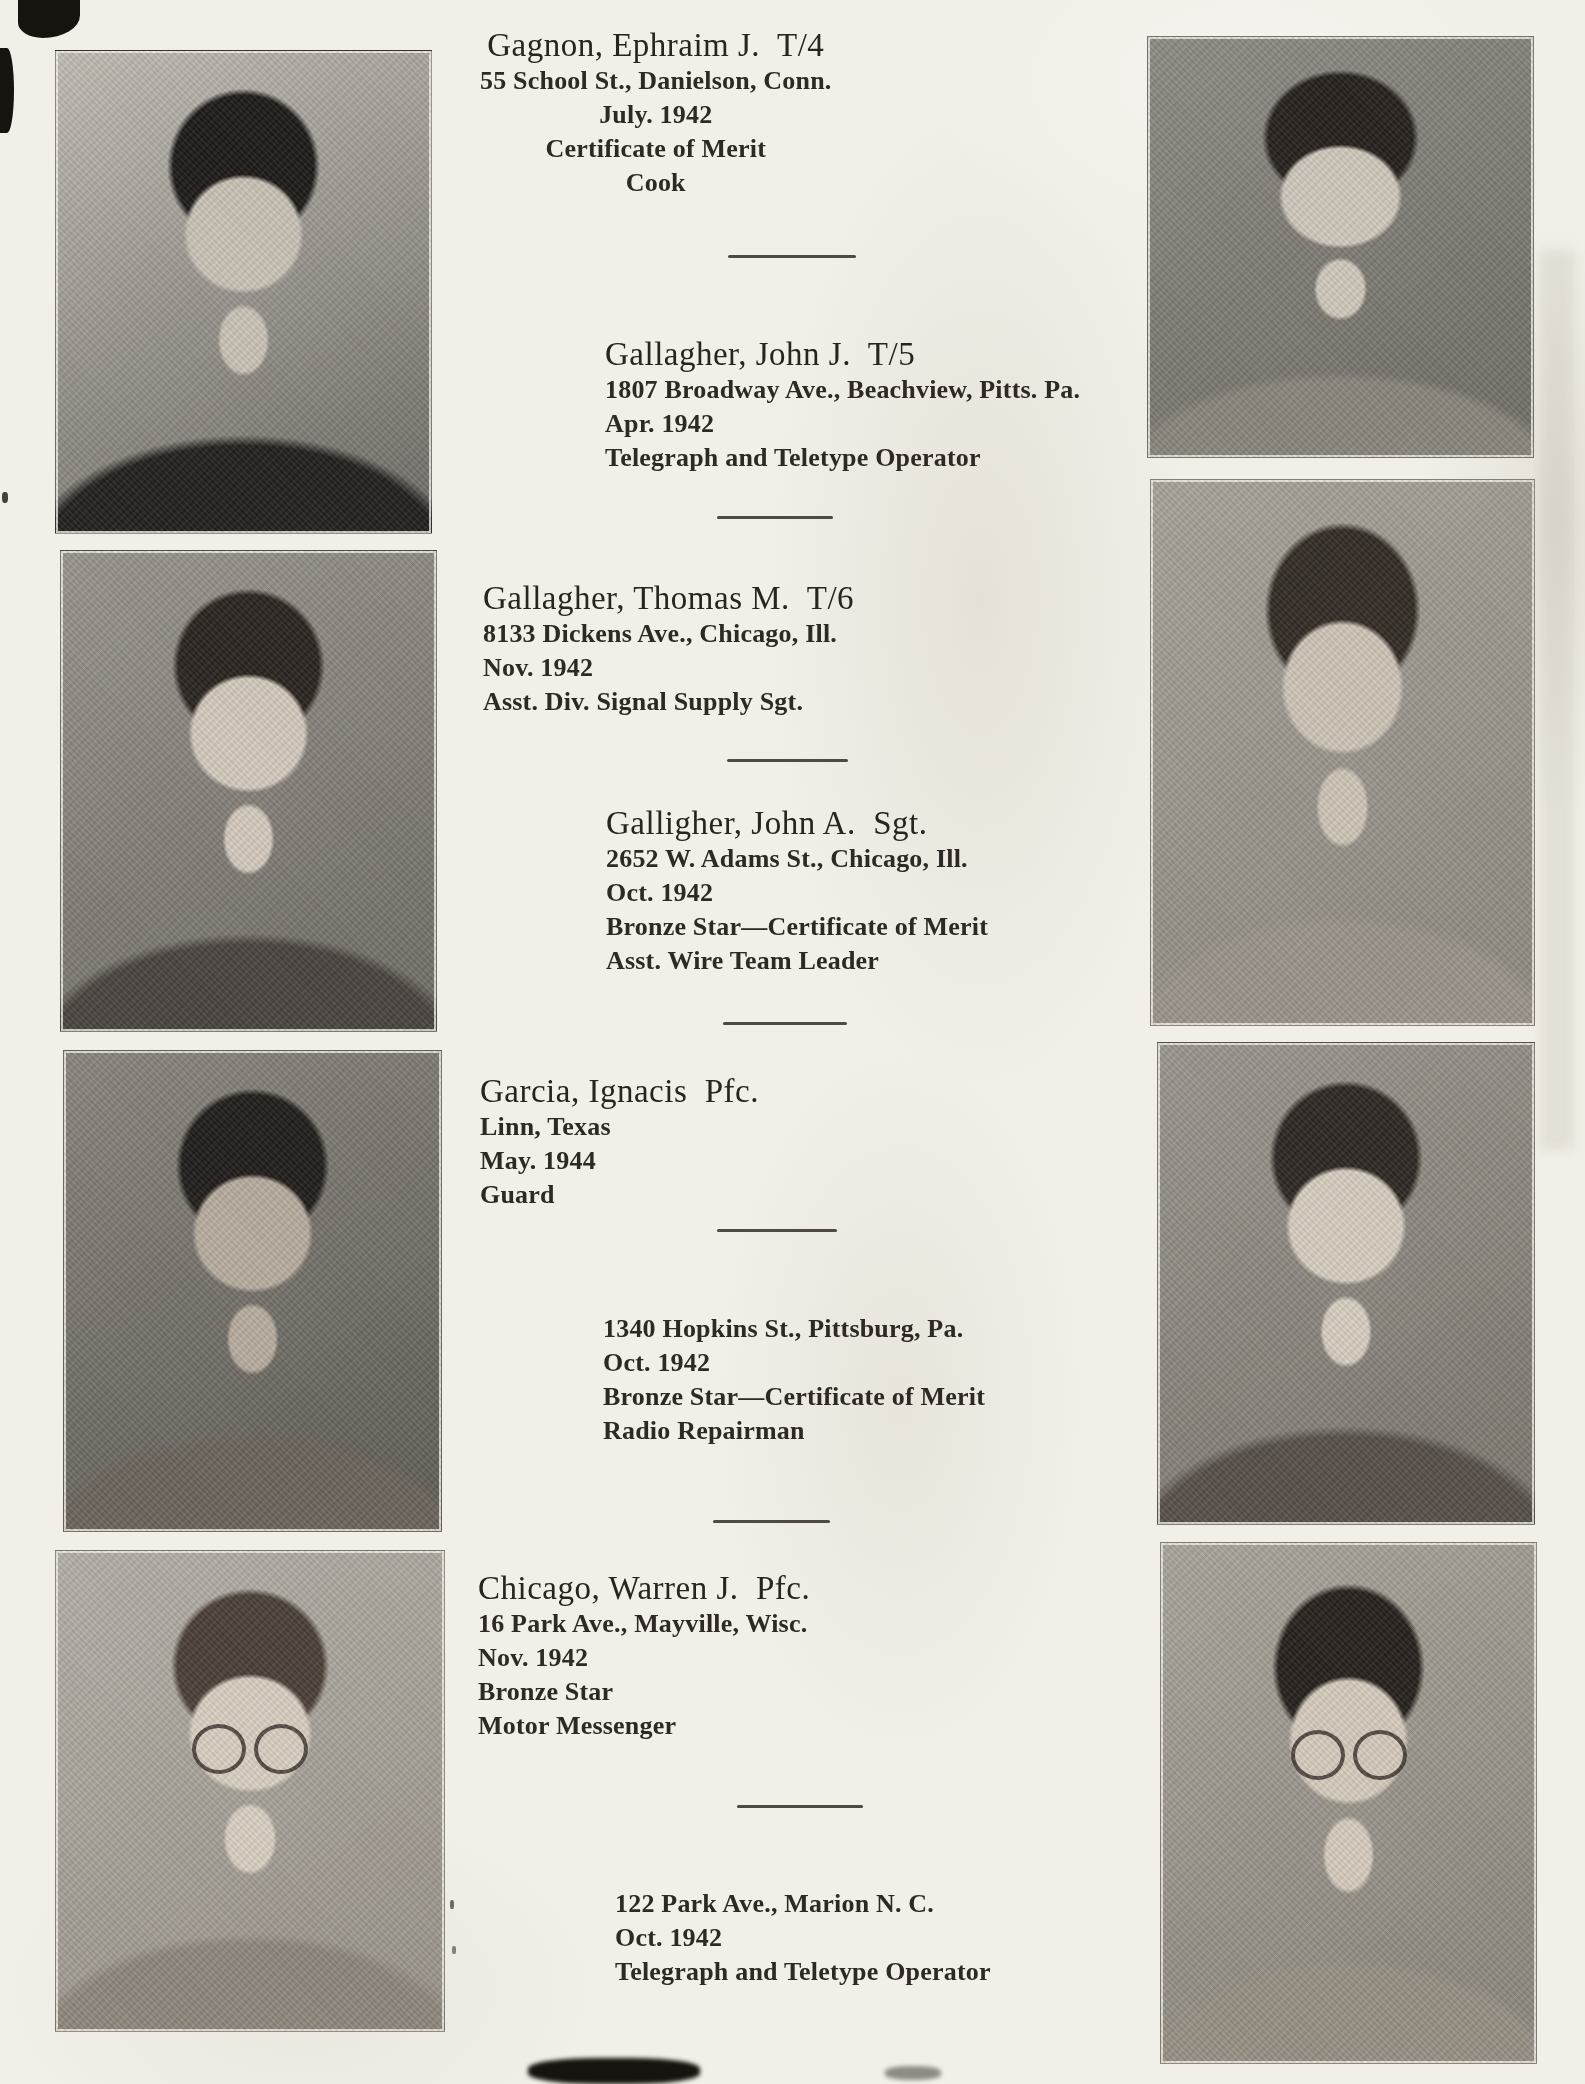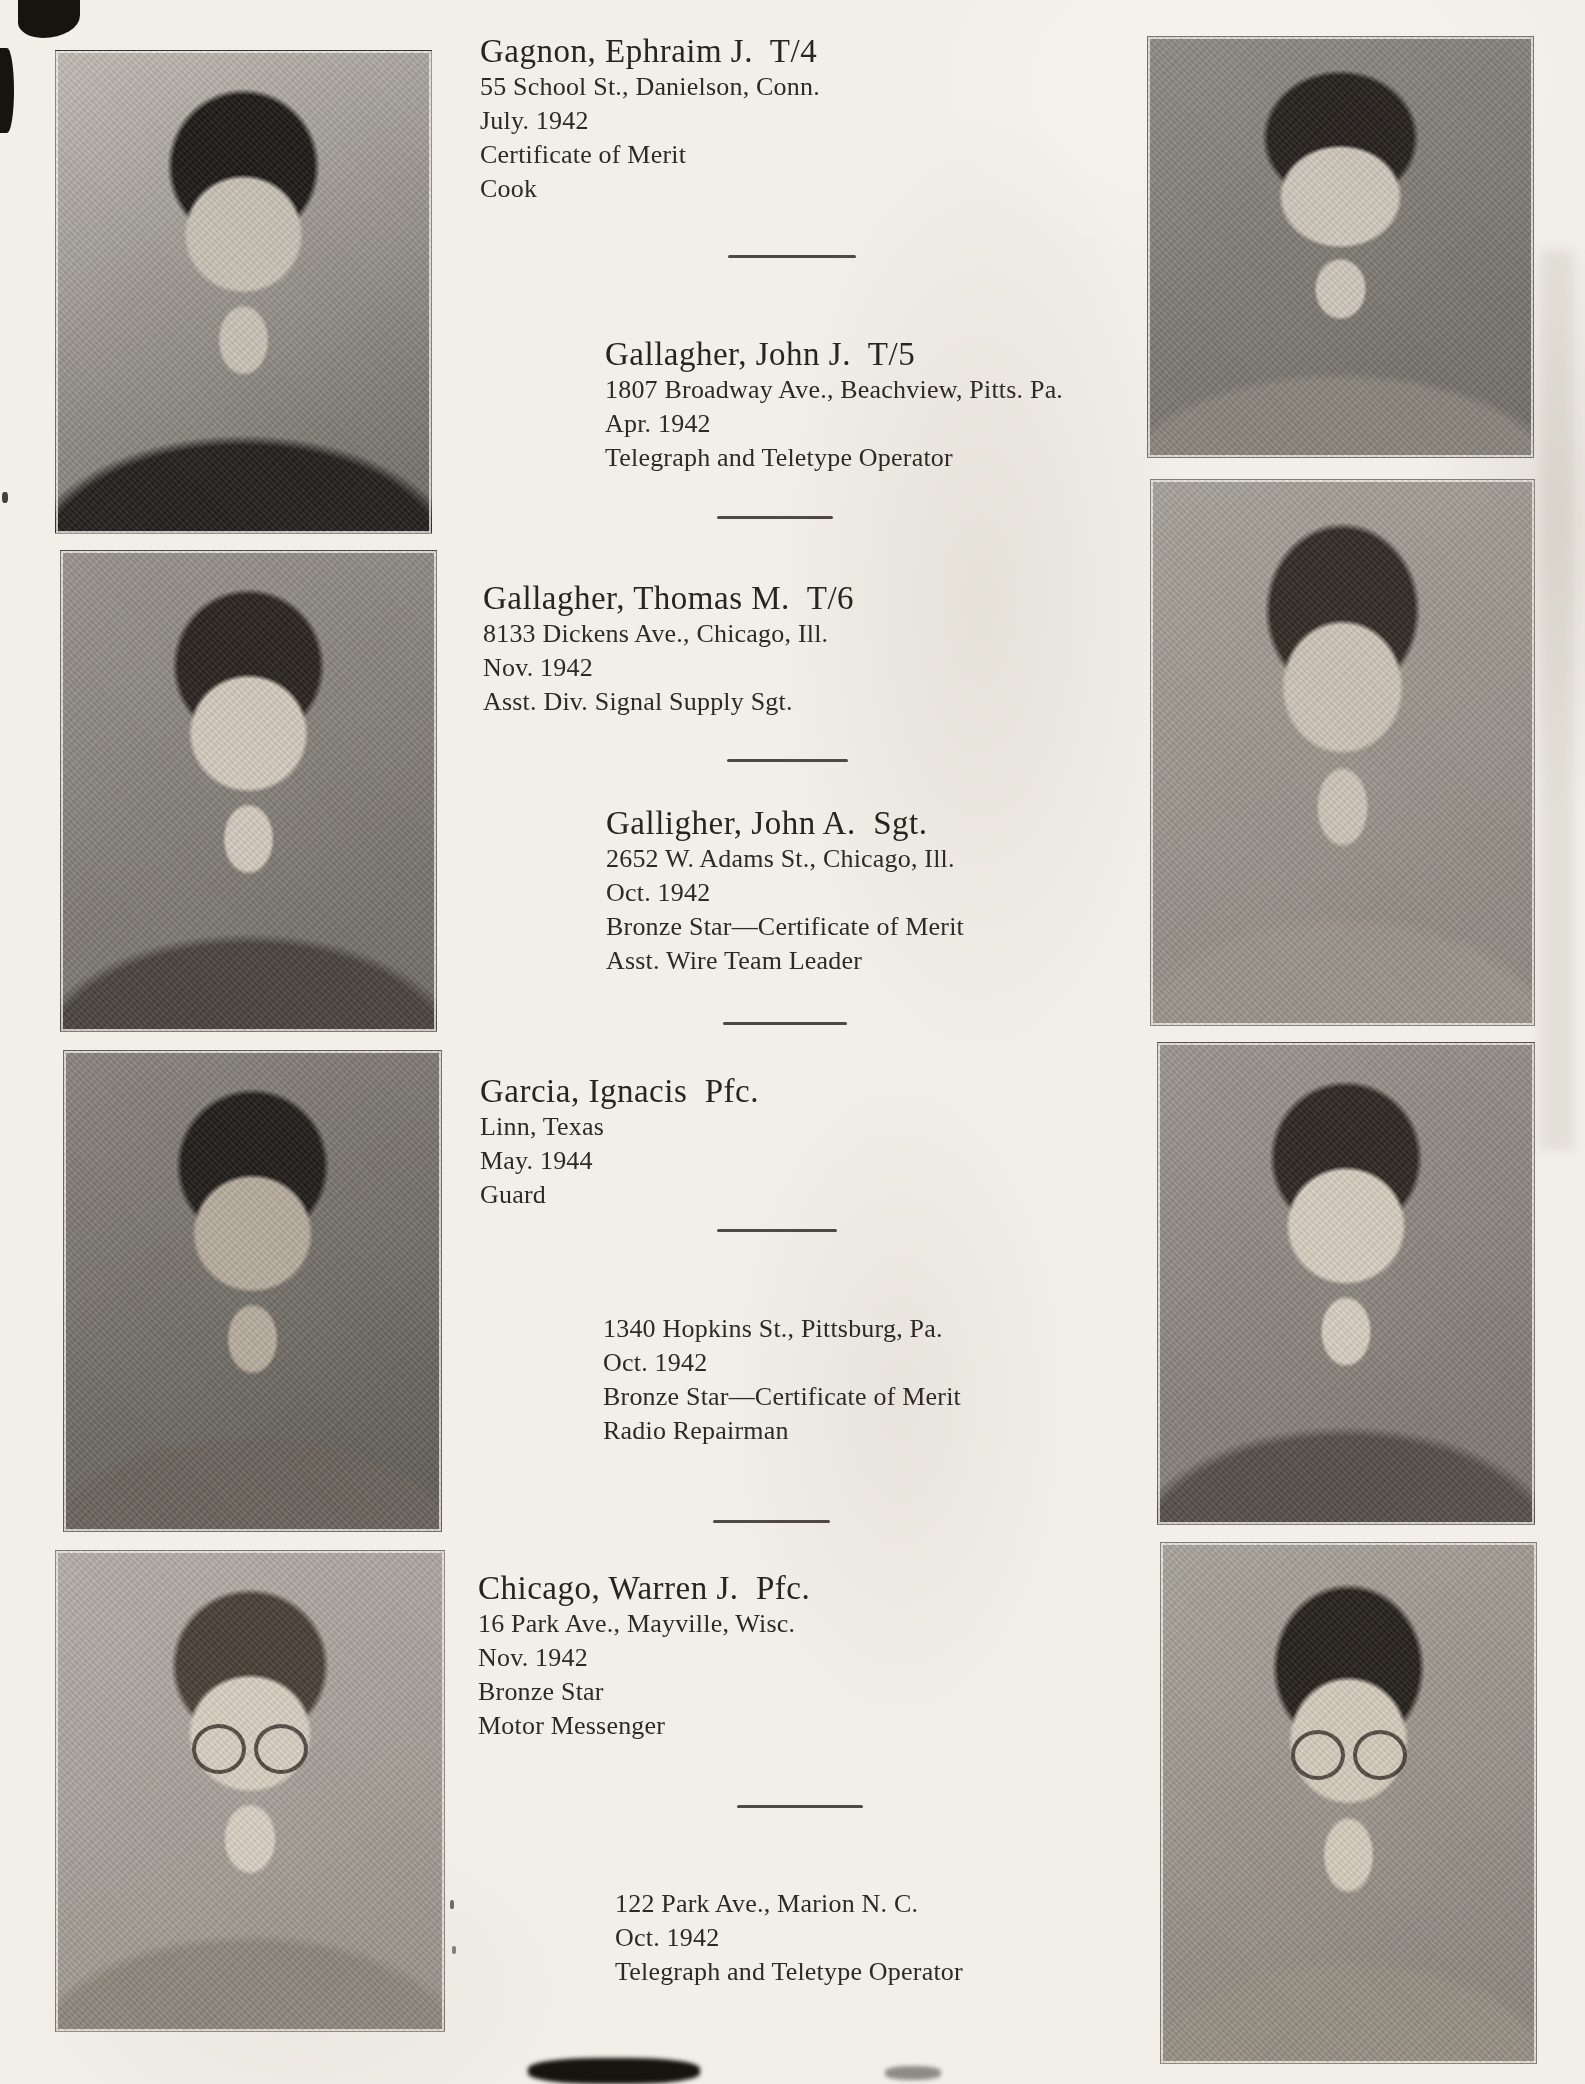--- a/index.html
+++ b/index.html
@@ -62,23 +62,24 @@
 
   
   .entry{position:absolute;}
   .entry-name{
     font-size:33px;line-height:38px;letter-spacing:.5px;white-space:pre;
     color:#282420;
   }
   .entry-line{
     font-size:26px;line-height:34px;letter-spacing:.2px;white-space:pre;
     color:#2e2924;
+    font-weight:bold;
   }
   .entry-line:first-of-type{margin-top:7px;}
-  .e1{left:480px;top:32px;}
+  .e1{left:480px;top:26px;text-align:center;}
   .e2{left:605px;top:335px;}
   .e3{left:483px;top:579px;}
   .e4{left:606px;top:804px;}
   .e5{left:480px;top:1072px;}
   .e6{left:603px;top:1305px;}
   .e7{left:478px;top:1569px;}
   .e8{left:615px;top:1880px;}
 
   
   .divider{position:absolute;height:3px;background:#332d26;opacity:.85;border-radius:2px;}

